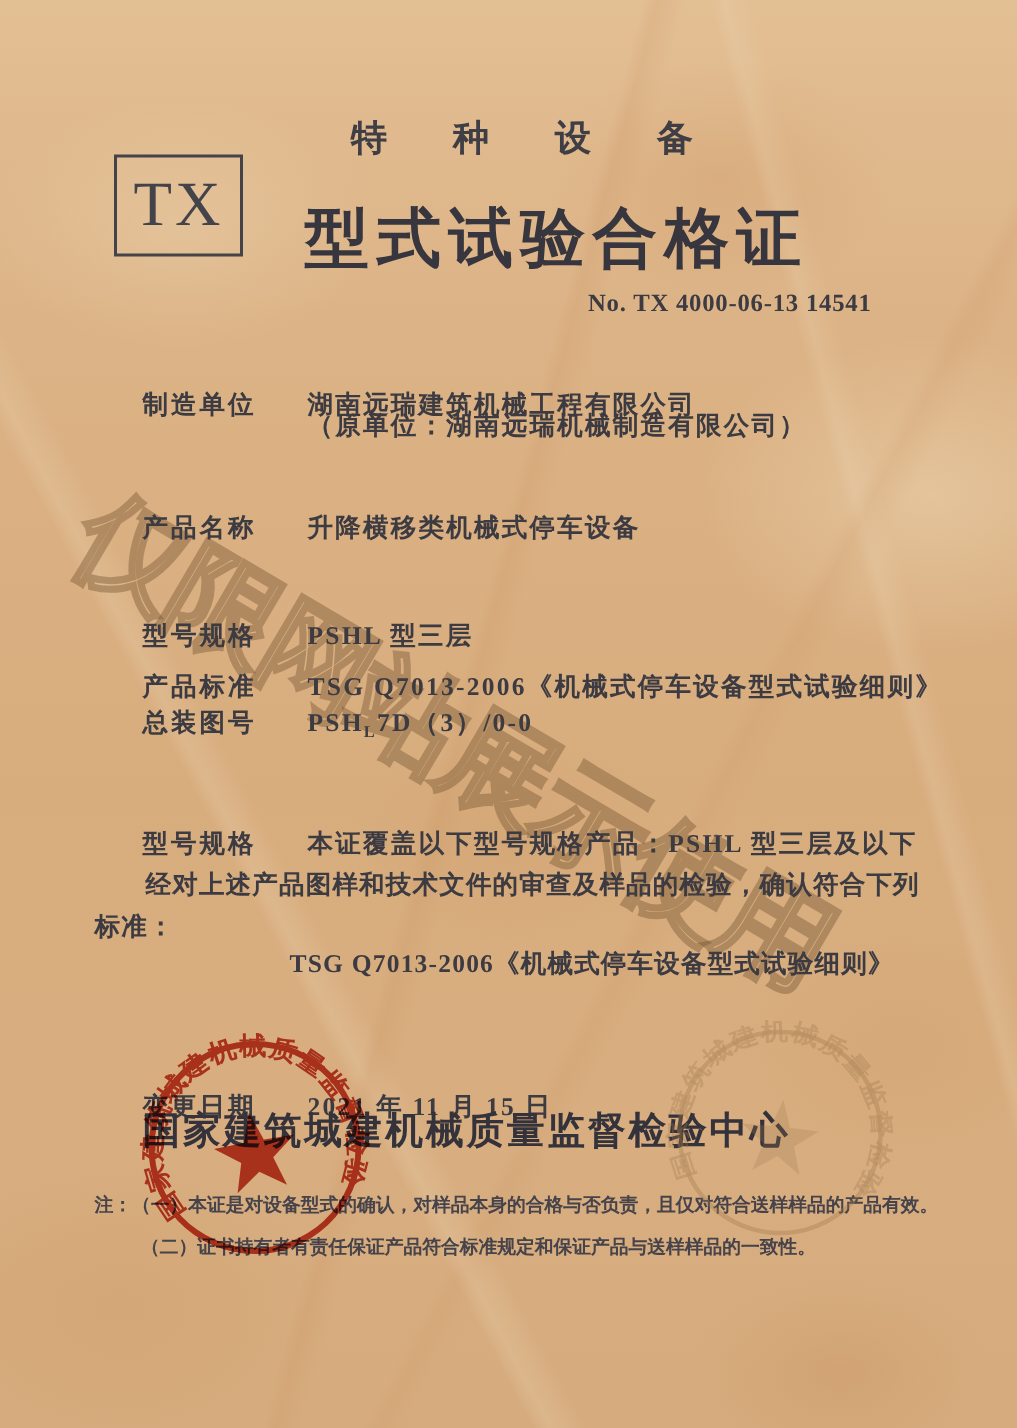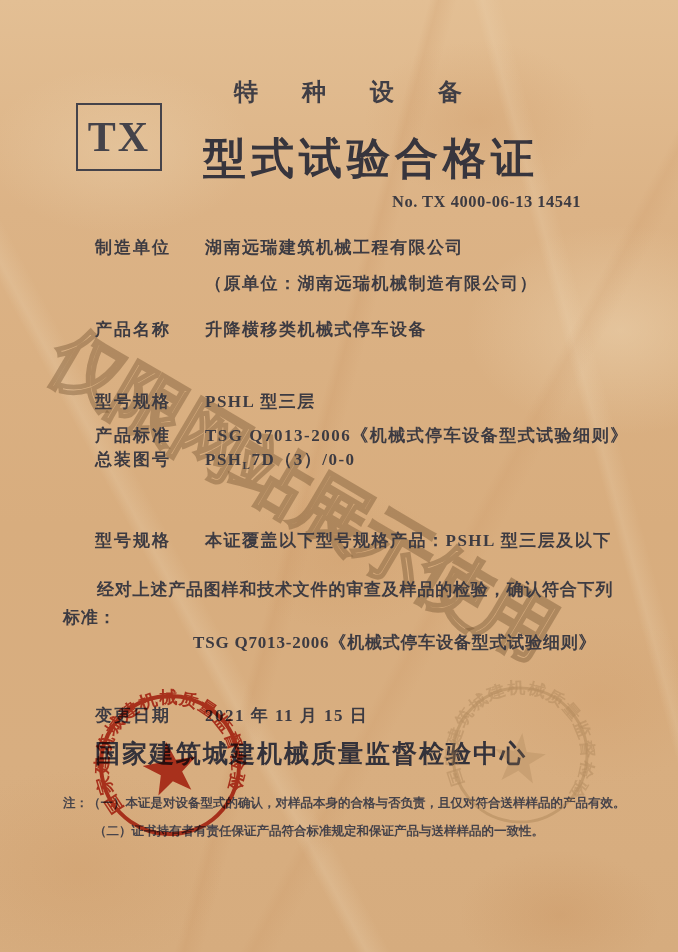--- a/index.html
+++ b/index.html
@@ -32,31 +32,31 @@
   .ink{color:#3d3b42;}
 
   .hdr-small{
     position:absolute;left:234px;top:76px;
     font-size:24px;font-weight:700;letter-spacing:44px;color:#403e45;white-space:nowrap;
   }
   .tx-box{
     position:absolute;left:76px;top:103px;width:82px;height:64px;
     border:2.5px solid #45434a;display:flex;align-items:center;justify-content:center;
   }
-  .tx-box span{font-size:42px;font-weight:700;letter-spacing:2px;color:#45434a;}
+  .tx-box span{font-size:42px;font-weight:400;letter-spacing:2px;color:#45434a;}
   .title{
     position:absolute;left:203px;top:110px;
     font-size:43px;font-weight:600;letter-spacing:5px;color:#37353d;white-space:nowrap;margin-top:20px;
   }
   .cert-no{
     position:absolute;left:392px;top:192px;
     font-size:16.5px;font-weight:600;letter-spacing:0.5px;color:#3d3b42;white-space:nowrap;
   }
 
-  .frow{position:absolute;left:95px;right:30px;display:flex;font-size:17px;font-weight:600;}
+  .frow{position:absolute;left:95px;right:30px;display:flex;font-size:17px;font-weight:600;margin-top:22px;}
   .frow .lbl{flex:none;width:110px;letter-spacing:2px;}
   .frow .val{letter-spacing:1.5px;white-space:nowrap;}
   .former{position:absolute;left:205px;font-size:17px;font-weight:600;letter-spacing:1.5px;}
   sub.dwg{font-size:11px;}
 
   .statement{
     position:absolute;left:63px;top:576px;width:556px;
     font-size:17px;font-weight:600;letter-spacing:0.8px;line-height:28px;text-indent:34px;
   }
   .standard-line{

